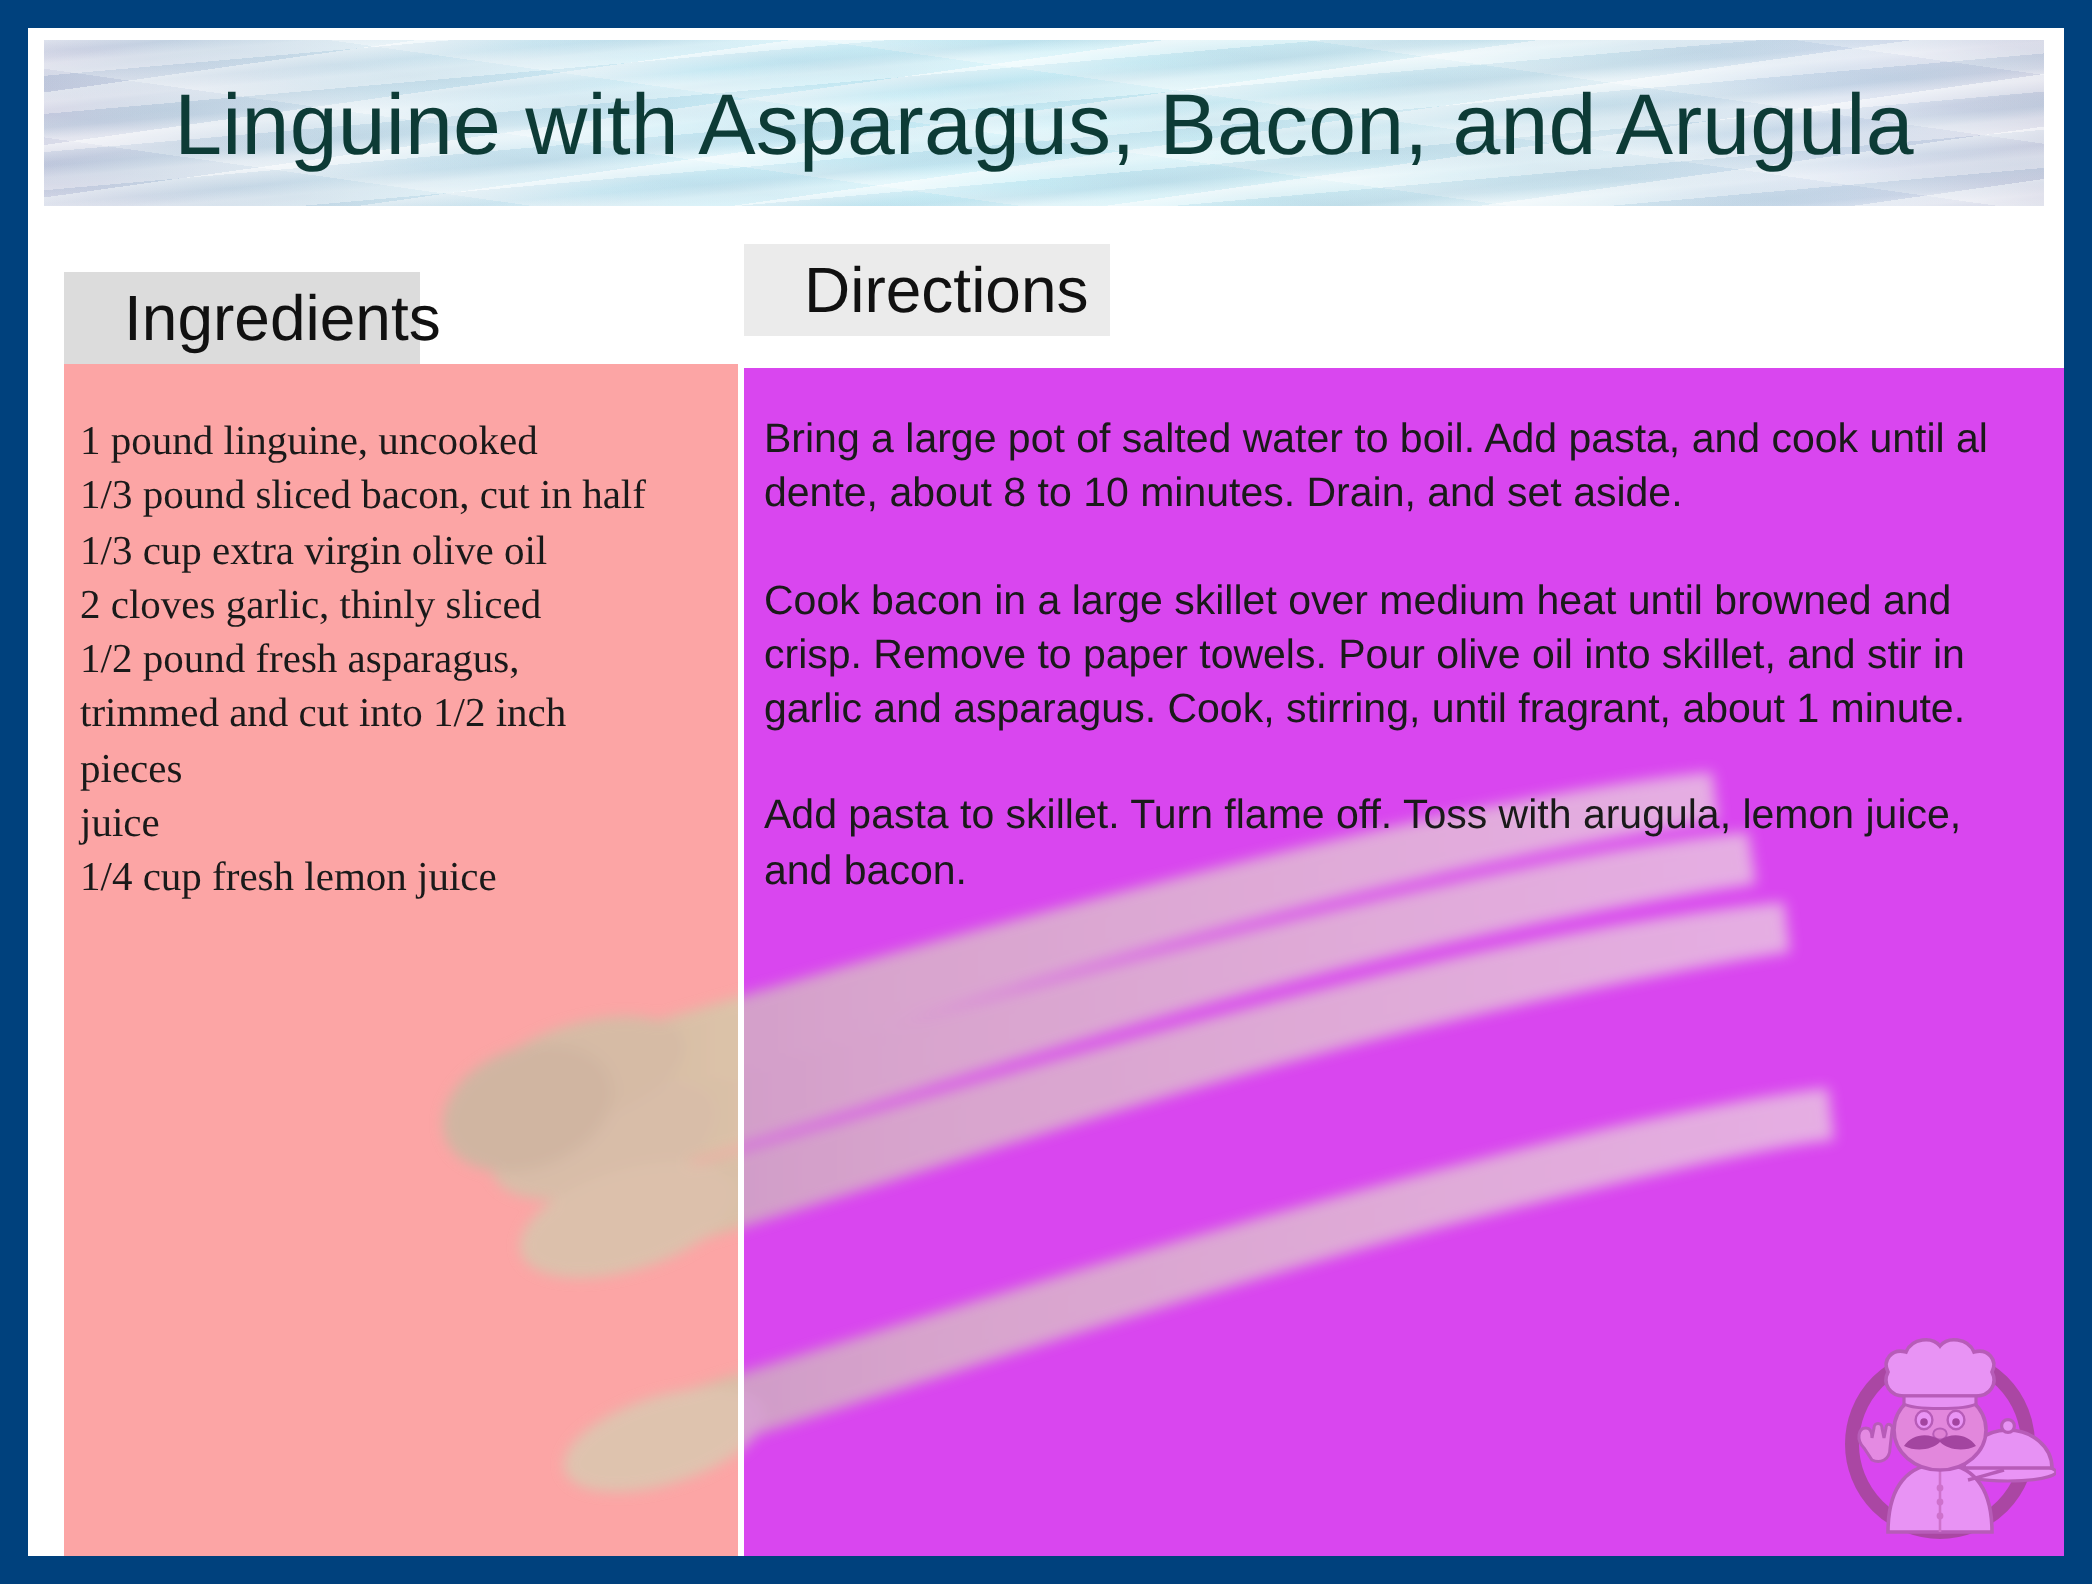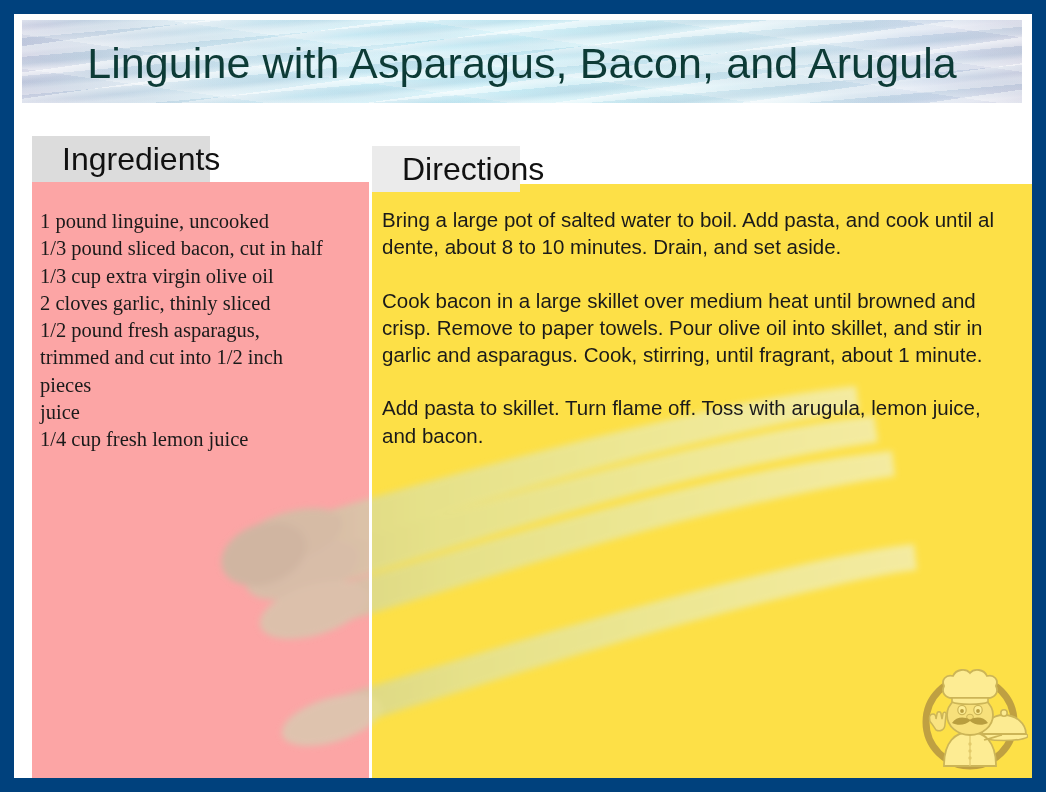--- a/index.html
+++ b/index.html
@@ -96,22 +96,22 @@
     white-space: nowrap;
   }
   #tab-ingredients {
     left: 18px;
     top: 122px;
     width: 178px;
     height: 46px;
   }
   #tab-directions {
     left: 358px;
-    top: 132px;
-    width: 148px;
+    top: 108px;
+    width: 183px;
     height: 46px;
     background: #ebebeb;
   }
 
   
   #panel-ingredients {
     position: absolute;
     left: 18px;
     top: 168px;
     width: 337px;
@@ -119,21 +119,21 @@
     background: #fca5a5;
     overflow: hidden;
     font-family: Liberation Serif, serif;
   }
   #panel-directions {
     position: absolute;
     left: 358px;
     top: 170px;
     width: 660px;
     height: 594px;
-    background: #fde047;
+    background: #d946ef;
     overflow: hidden;
   }
 
   
   .asparagus-layer {
     position: absolute;
     left: 0; top: 0;
     width: 1018px;
     height: 764px;
     pointer-events: none;

